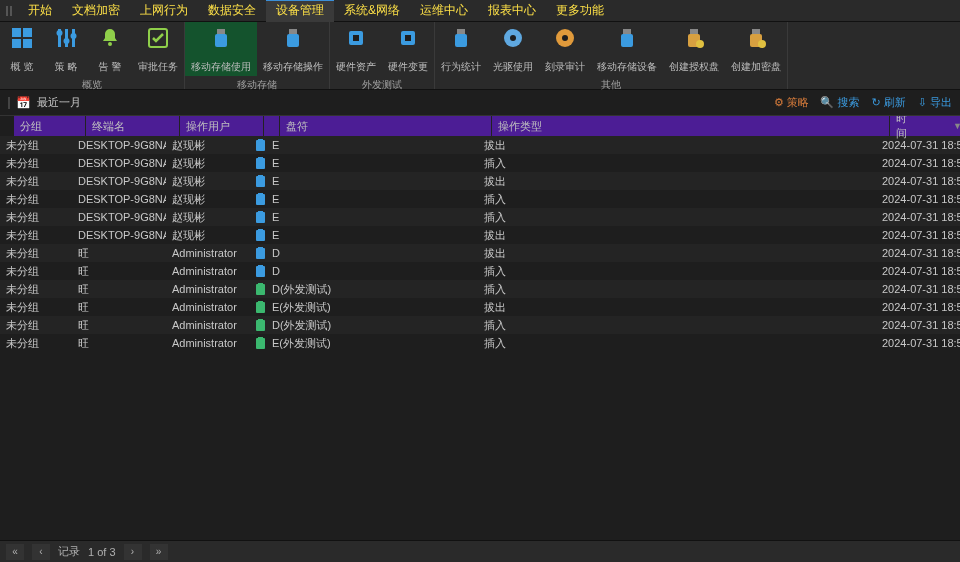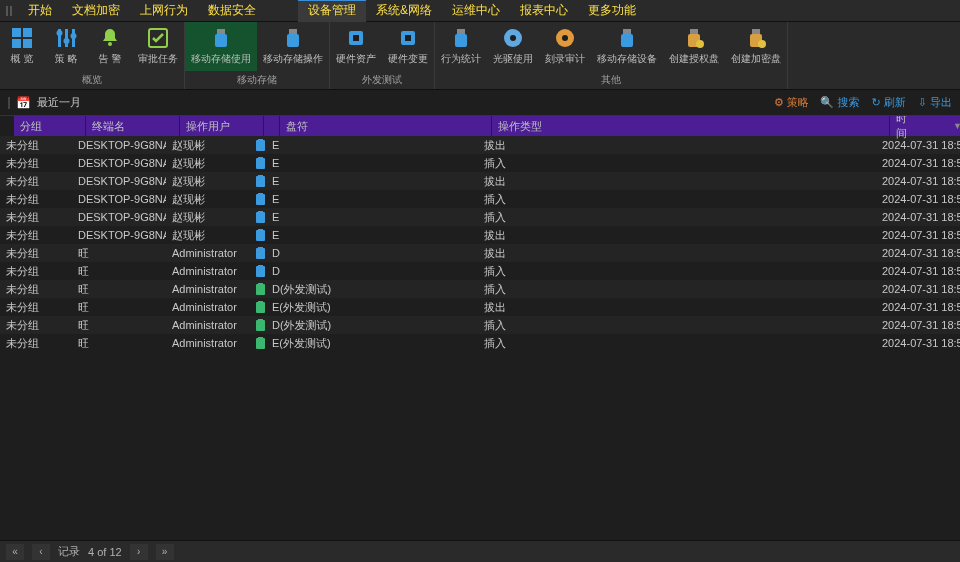--- a/index.html
+++ b/index.html
@@ -28,21 +28,20 @@
 .top-menu-item {
   padding: 3px 10px;
   color: #fde047;
   cursor: pointer;
   font-size: 12px;
 }
 .top-menu-item.active {
   background: #3a3a3a;
   border-top: 2px solid #3b8fd8;
   padding-top:1px;
-  margin-left:32px;
 }
 
 
 .ribbon {
   display: flex;
   height: 68px;
   background: #2a2a2a;
   border-bottom: 1px solid #111;
 }
 .ribbon-group {
@@ -55,20 +54,21 @@
   flex: 1;
 }
 .ribbon-btn {
   display: flex;
   flex-direction: column;
   align-items: center;
   justify-content: flex-start;
   padding: 4px 6px 2px 6px;
   cursor: pointer;
   min-width: 44px;
+  gap: 8px;
 }
 .ribbon-btn.active { background:#14532d; }
 .ribbon-icon {
   width: 24px;
   height: 24px;
   display: flex;
   align-items: center;
   justify-content: center;
   font-size: 18px;
   margin-bottom: 2px;
@@ -515,16 +515,16 @@
         <div class="td col-type">插入</div>
         <div class="td col-time">2024-07-31 18:54:00</div>
       </div>
     </div>
 </div>
 
 <div class="statusbar">
   <div class="nav-btn">«</div>
   <div class="nav-btn">‹</div>
   <span>记录</span>
-  <span>4 of 12</span>
+  <span>1 of 3</span>
   <div class="nav-btn">›</div>
   <div class="nav-btn">»</div>
 </div>
 
 </body></html>

